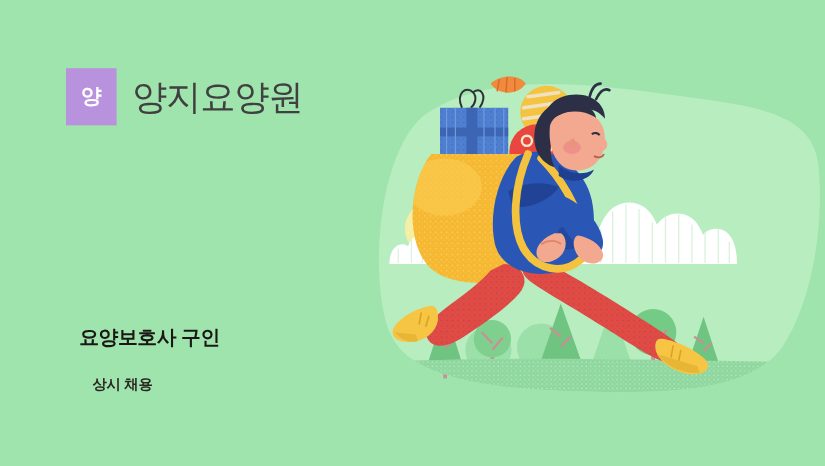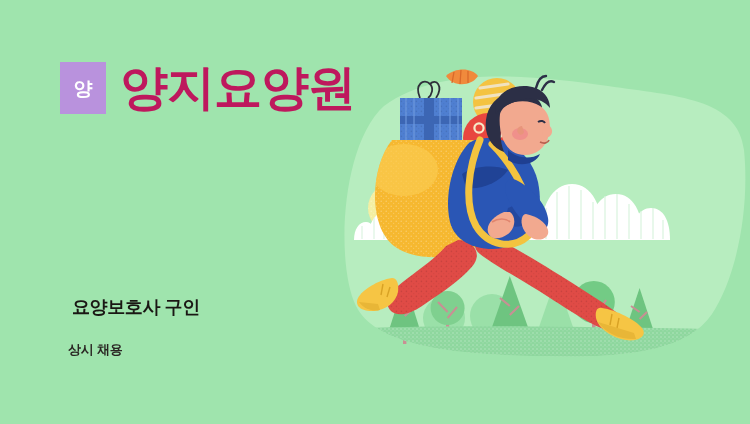--- a/index.html
+++ b/index.html
@@ -20,32 +20,32 @@
   }
   .brand-badge{
     width:46px; height:52px;
     background:#b992dd;
     display:flex; align-items:center; justify-content:center;
     color:#ffffff; font-size:19px; font-weight:700;
     letter-spacing:0;
     line-height:1;
   }
   .brand-title{
-    font-size:48px; font-weight:700; color:#be185d;
+    font-size:32px; font-weight:400; color:#404040;
     letter-spacing:-1px; line-height:1;
     white-space:nowrap;
   }
 
   .headline{
     position:absolute; left:72px; top:295px;
     font-size:18px; font-weight:700; color:#1a1714;
     letter-spacing:-0.4px; white-space:nowrap;
   }
   .subline{
-    position:absolute; left:68px; top:341px;
+    position:absolute; left:84px; top:341px;
     font-size:13px; font-weight:700; color:#2a2623;
     letter-spacing:-0.2px; white-space:nowrap;
   }
 
   
   .illustration{
     position:absolute; left:340px; top:40px;
     width:410px; height:340px;
   }
   .illustration svg{ display:block; width:100%; height:100%; }

